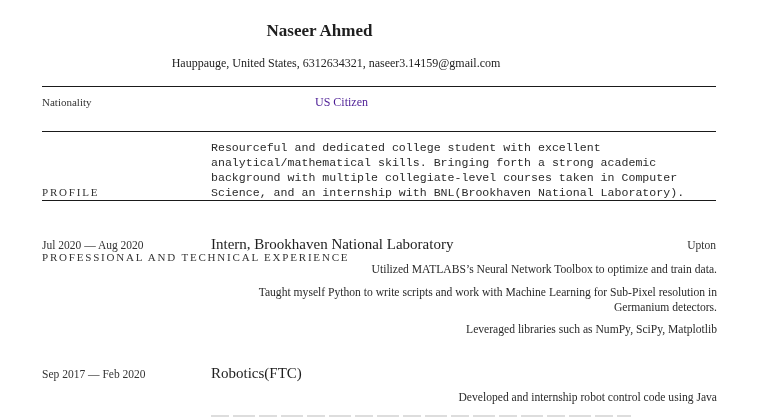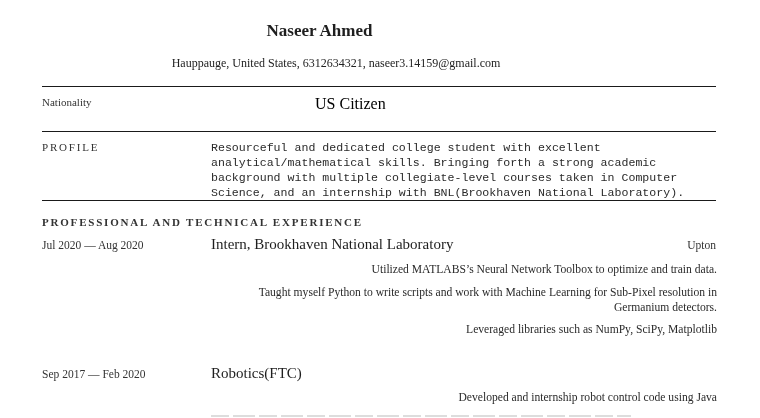--- a/index.html
+++ b/index.html
@@ -17,25 +17,25 @@
     text-align: center; font-size: 12px; color: #222;
   }
   .rule {
     position: absolute; left: 42px; width: 674px; height: 0;
     border-top: 1.5px solid #1a1a1a;
   }
   .nat-label {
     position: absolute; left: 42px; top: 96px; font-size: 11px; color: #333;
   }
   .nat-value {
-    position: absolute; left: 315px; top: 95px; font-size: 16px; color: #000000; font-family: Liberation Serif, serif;
+    position: absolute; left: 315px; top: 95px; font-size: 12px; color: #4c1d95; font-family: Liberation Serif, serif;
   }
   .section-head {
     position: absolute; left: 42px; font-size: 11px; letter-spacing: 1.8px;
-    color: #333; text-transform: uppercase;
+    color: #333; text-transform: uppercase; margin-top: 45px;
   }
   .profile-text {
     position: absolute; left: 211px; top: 140px; width: 506px;
     font-size: 11.6px; line-height: 15px; color: #2a2a2a; font-family: Liberation Mono, monospace;
   }
   .job-dates {
     position: absolute; left: 42px; font-size: 11.5px; color: #333;
   }
   .job-title {
     position: absolute; left: 211px; font-size: 15px; color: #1e1e1e;
@@ -70,21 +70,21 @@
   <div class="nat-label">Nationality</div>
   <div class="nat-value">US Citizen</div>
 
   <div class="rule" style="top:131px;"></div>
 
   <div class="section-head" style="top:141px;">PROFILE</div>
   <div class="profile-text">Resourceful and dedicated college student with excellent analytical/mathematical skills. Bringing forth a strong academic background with multiple collegiate-level courses taken in Computer Science, and an internship with BNL(Brookhaven National Laboratory).</div>
 
   <div class="rule" style="top:200px;"></div>
 
-  <div class="section-head" style="top:216px;font-weight:bold;">PROFESSIONAL AND TECHNICAL EXPERIENCE</div>
+  <div class="section-head" style="top:206px;">PROFESSIONAL AND TECHNICAL EXPERIENCE</div>
 
   <div>
     <div class="job-dates" style="top:239px;">Jul 2020 — Aug 2020</div>
     <div class="job-title" style="top:236px;">Intern, Brookhaven National Laboratory</div>
     <div class="job-loc" style="top:239px;">Upton</div>
     <div class="bullet" style="top:262px;">Utilized MATLABS’s Neural Network Toolbox to optimize and train data.</div>
     <div class="bullet" style="top:285px;">Taught myself Python to write scripts and work with Machine Learning for Sub-Pixel resolution in Germanium detectors.</div>
     <div class="bullet" style="top:322px;">Leveraged libraries such as NumPy, SciPy, Matplotlib</div>
   </div>
 

